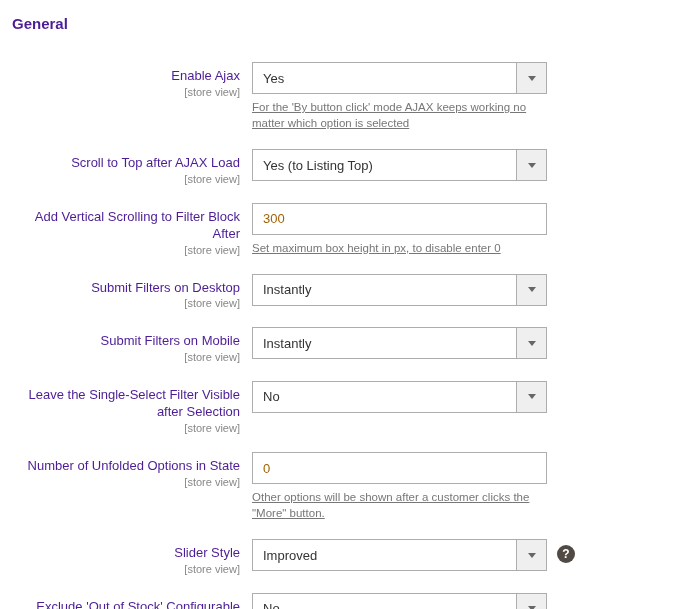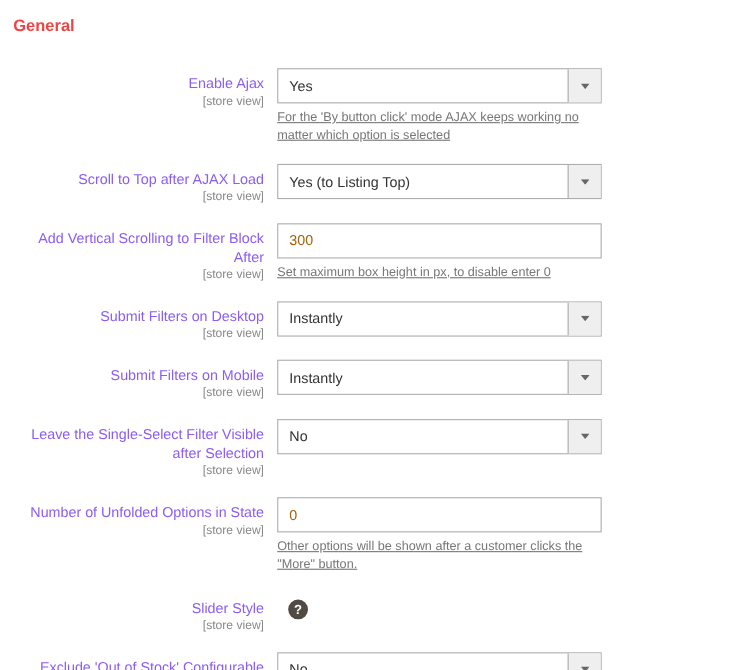--- a/index.html
+++ b/index.html
@@ -11,38 +11,38 @@
       font-family: Arial, Helvetica, sans-serif;
       font-size: 13px;
       color: #333;
       background: #fff;
       padding: 15px 12px;
       width: 685px;
     }
     .section-title {
       font-size: 15px;
       font-weight: 600;
-      color: #ef4444;
+      color: #4c1d95;
       margin-bottom: 30px;
     }
     .field-row {
       display: flex;
       align-items: flex-start;
       margin-bottom: 18px;
     }
     .field-label-col {
       width: 240px;
       text-align: right;
       padding-right: 12px;
       padding-top: 5px;
       flex-shrink: 0;
     }
     .field-label {
       font-size: 13px;
-      color: #8b5cf6;
+      color: #4c1d95;
       line-height: 1.35;
       display: block;
     }
     .field-scope {
       font-size: 11px;
       color: #888;
       display: block;
       margin-top: 1px;
     }
     .field-control-col {
@@ -224,20 +224,30 @@
     <input type="text" class="text-input" value="0" style="">
     <div class="field-note">Other options will be shown after a customer clicks the "More" button.</div>
   </div>
 </div>
 
 <div class="field-row">
   <div class="field-label-col">
     <span class="field-label">Slider Style</span>
     <span class="field-scope">[store view]</span>
   </div>
+  <div class="field-control-col">
+    <div class="select-wrap">
+      <div class="select-value">Improved</div>
+      <div class="select-arrow">
+        <svg viewBox="0 0 8 5">
+            <path d="M0 0 L4 5 L8 0 Z" fill="#666"></path>
+          </svg>
+      </div>
+    </div>
+  </div>
   <div class="field-extra-col">
     <div class="help-icon">?</div>
   </div>
 </div>
 
 <div class="field-row">
   <div class="field-label-col">
     <span class="field-label">Exclude 'Out of Stock' Configurable Options from Navigation</span>
 
   </div>

